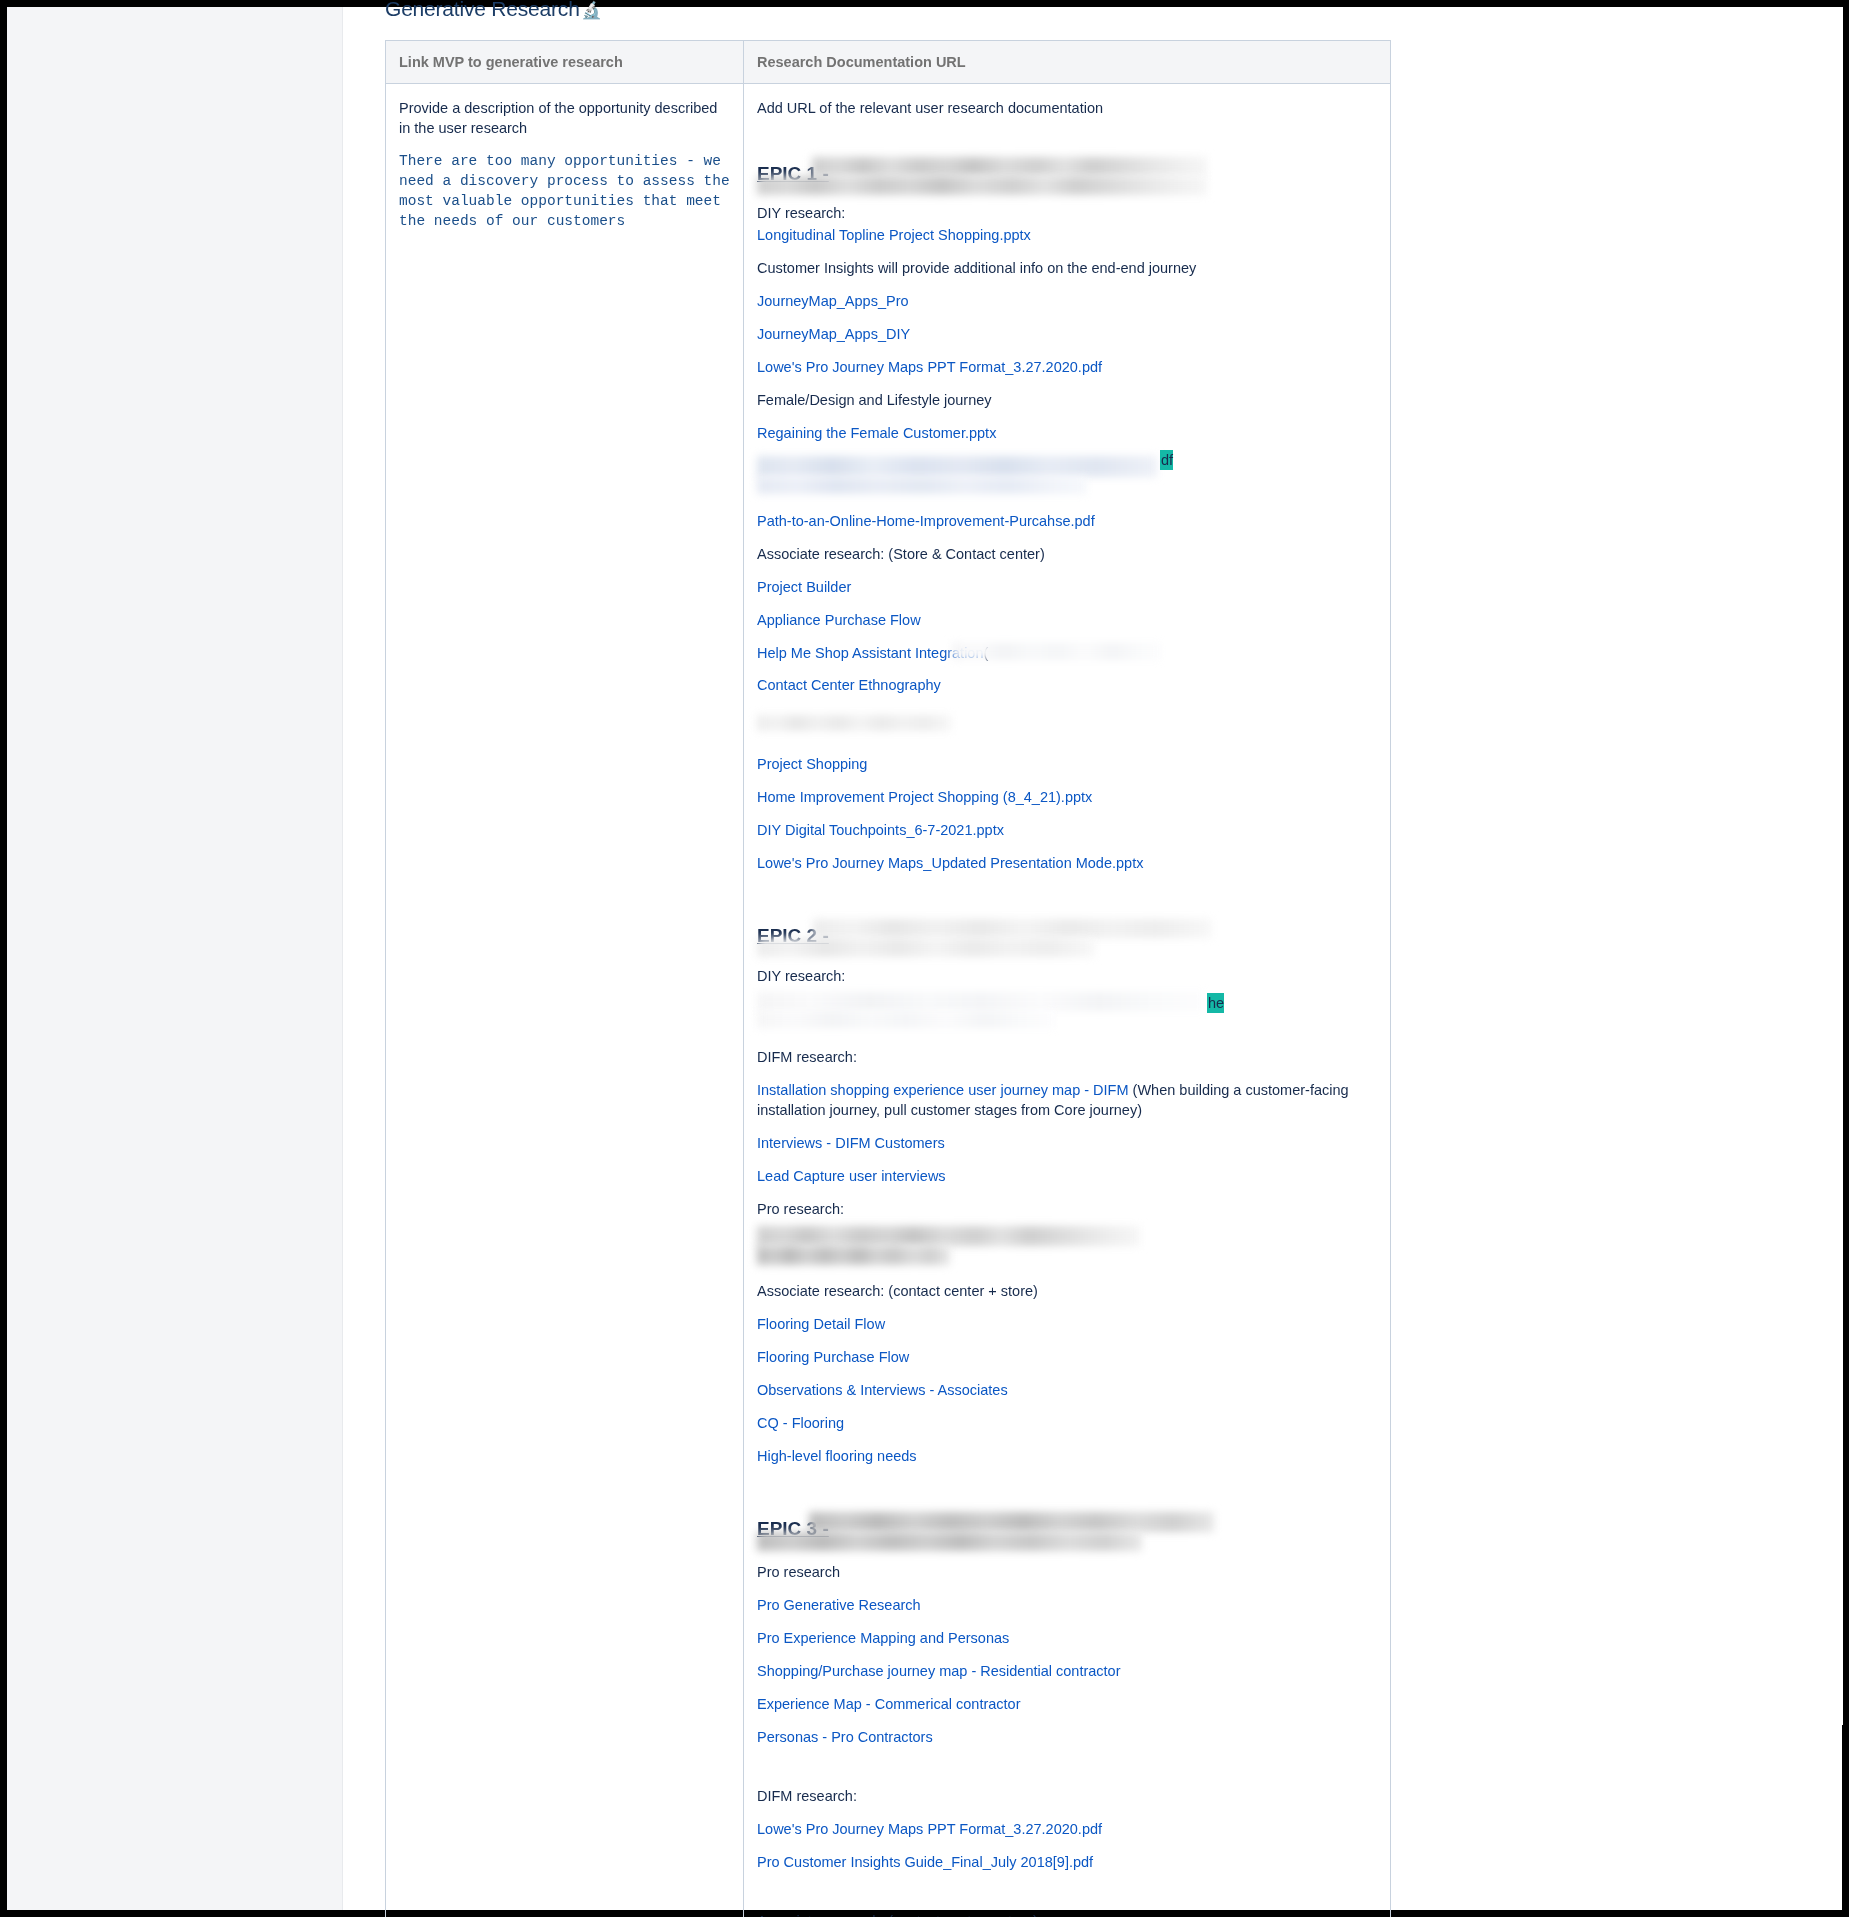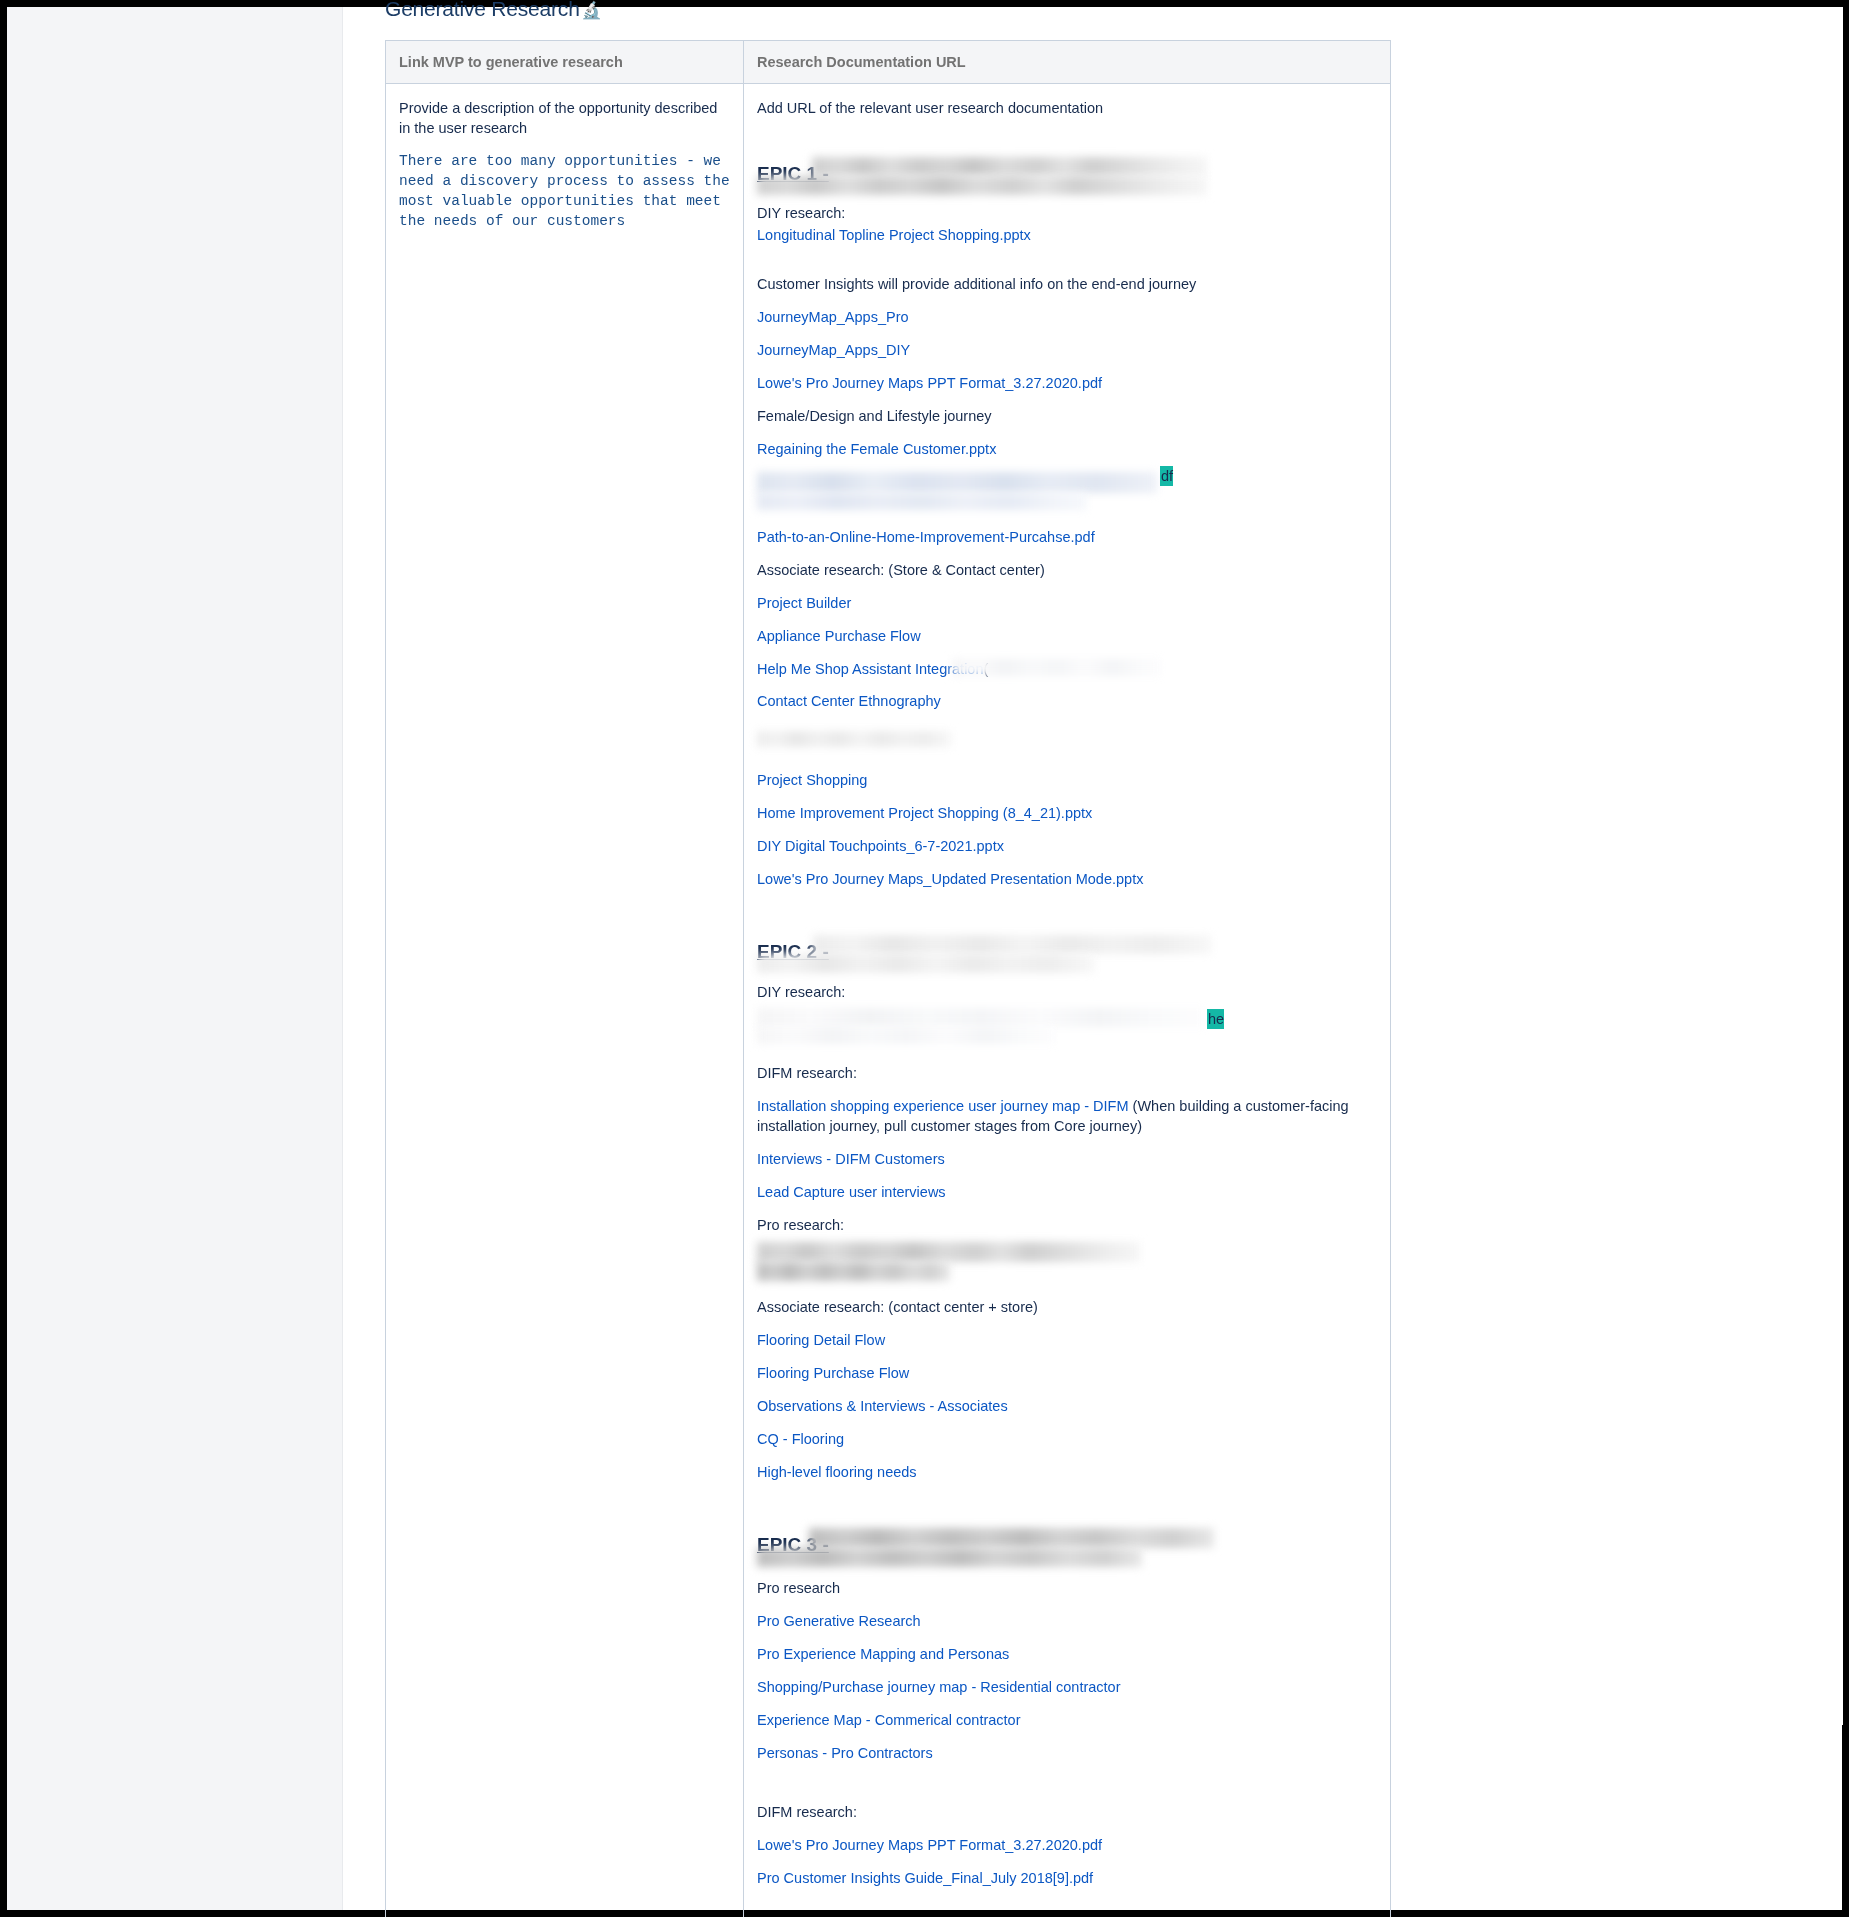--- a/index.html
+++ b/index.html
@@ -205,21 +205,21 @@
 
               <div class="spacer-md"></div>
 
               <div class="redact-wrap" style="height:46px;">
                 <span class="epic-head" style="position:absolute;left:0;top:0;">EPIC 1 -</span>
                 <span class="redact grey" style="position:absolute;left:55px;top:0px;width:395px;height:19px;"></span>
                 <span class="redact grey" style="position:absolute;left:0px;top:19px;width:450px;height:19px;"></span>
               </div>
 
               <p style="margin-bottom:2px;">DIY research:</p>
-              <p style="margin-bottom:29px;">
+              <p style="margin-bottom:13px;">
                 <a class="lnk">Longitudinal Topline Project Shopping.pptx</a>
               </p>
               <p>Customer Insights will provide additional info on the end-end journey</p>
               <p><a class="lnk">JourneyMap_Apps_Pro</a></p>
               <p><a class="lnk">JourneyMap_Apps_DIY</a></p>
               <p><a class="lnk">Lowe's Pro Journey Maps PPT Format_3.27.2020.pdf</a></p>
               <p>Female/Design and Lifestyle journey</p>
               <p><a class="lnk">Regaining the Female Customer.pptx</a></p>
 
               <div class="redact-wrap" style="height:46px;margin-bottom:9px;">

